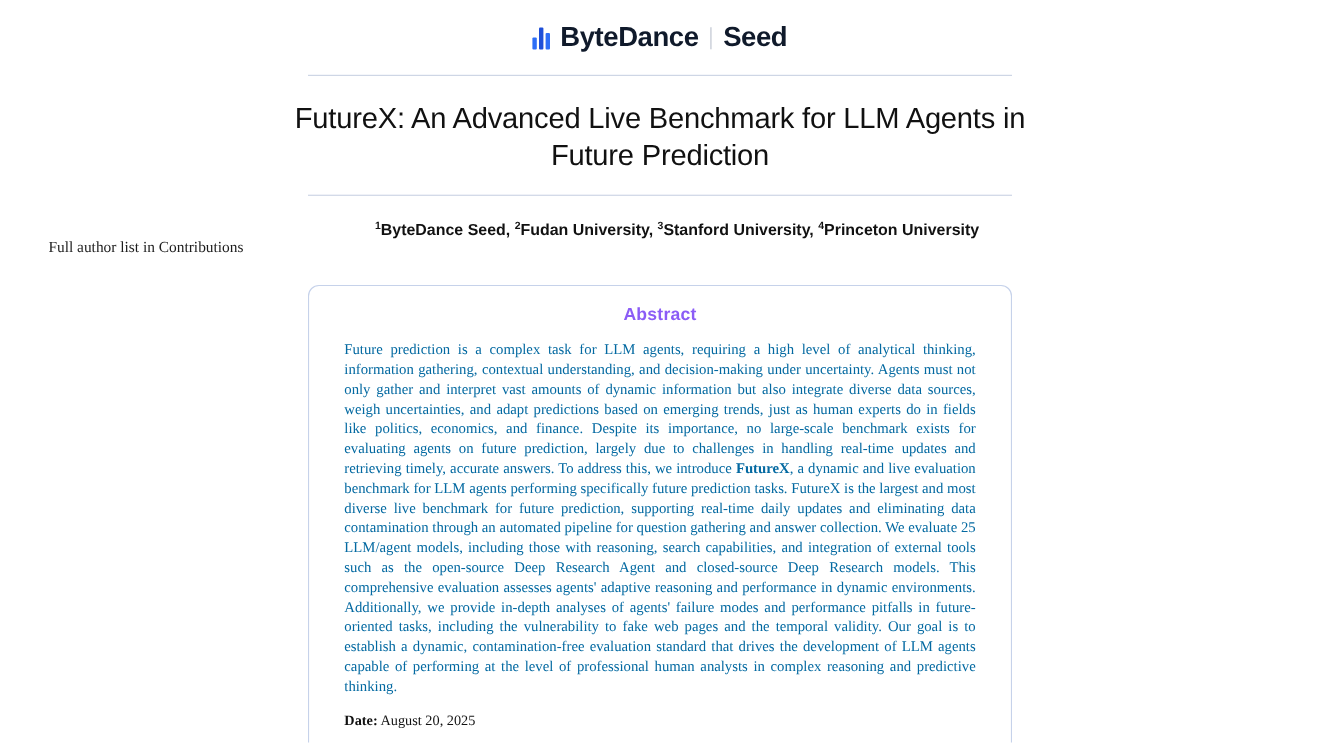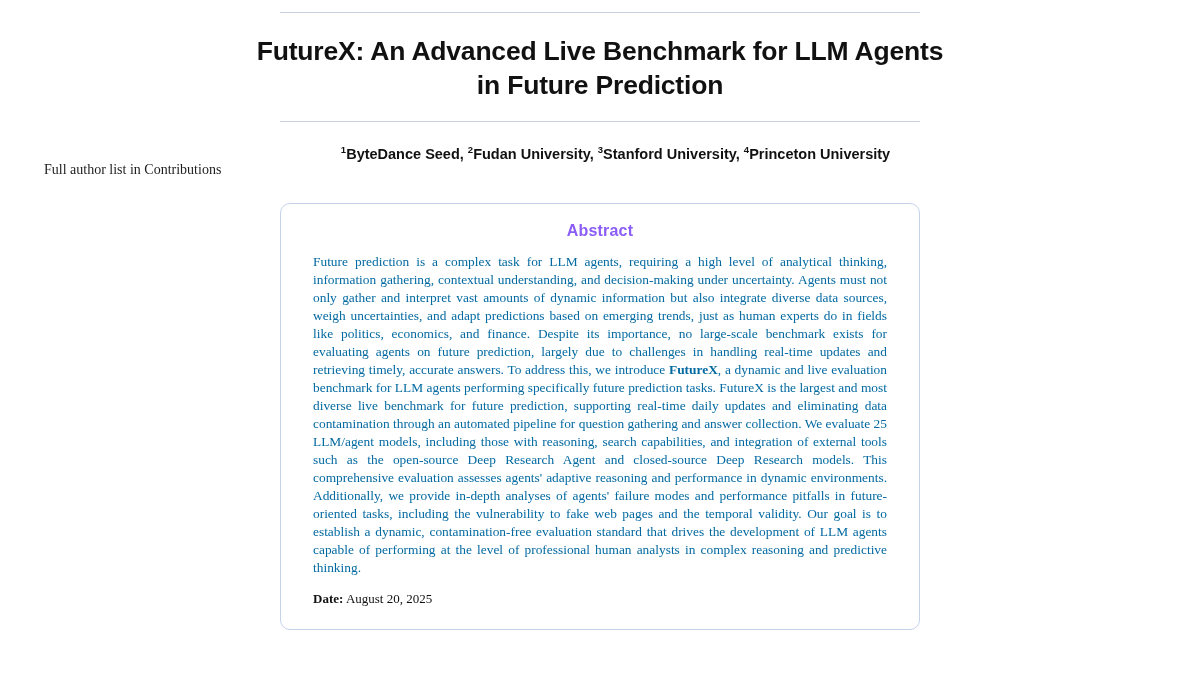--- a/index.html
+++ b/index.html
@@ -72,21 +72,21 @@
     height: 1px;
     background: #c9d2e3;
     margin: 0 auto;
   }
   .rule.top { margin-top: 12px; }
   .rule.bottom { margin-top: 18px; }
 
   
   .title {
     font-family: "Liberation Sans", sans-serif;
-    font-weight: bold;
+    font-weight: normal;
     font-size: 26.5px;
     line-height: 1.28;
     text-align: center;
     color: #111111;
     letter-spacing: -0.2px;
     margin: 22px auto 0 auto;
     width: 700px;
   }
 
   
@@ -152,20 +152,30 @@
   }
   .date-line .date-label {
     font-weight: bold;
   }
 </style>
 </head>
 <body>
 
 <div class="page">
 
+  <div class="logo-row">
+    <span class="logo-mark">
+      <span class="logo-bar b1"></span>
+      <span class="logo-bar b2"></span>
+      <span class="logo-bar b3"></span>
+    </span>
+    <span class="logo-text">ByteDance</span>
+    <span class="logo-divider">|</span>
+    <span class="logo-sub">Seed</span>
+  </div>
 
   <div class="rule top"></div>
 
   <h1 class="title">FutureX: An Advanced Live Benchmark for LLM Agents in Future Prediction</h1>
 
   <div class="rule bottom"></div>
 
   <div class="affiliations">
     <span><sup>1</sup><span>ByteDance Seed</span></span><span>, </span><span><sup>2</sup><span>Fudan University</span></span><span>, </span><span><sup>3</sup><span>Stanford University</span></span><span>, </span><span><sup>4</sup><span>Princeton University</span></span>
   </div>

